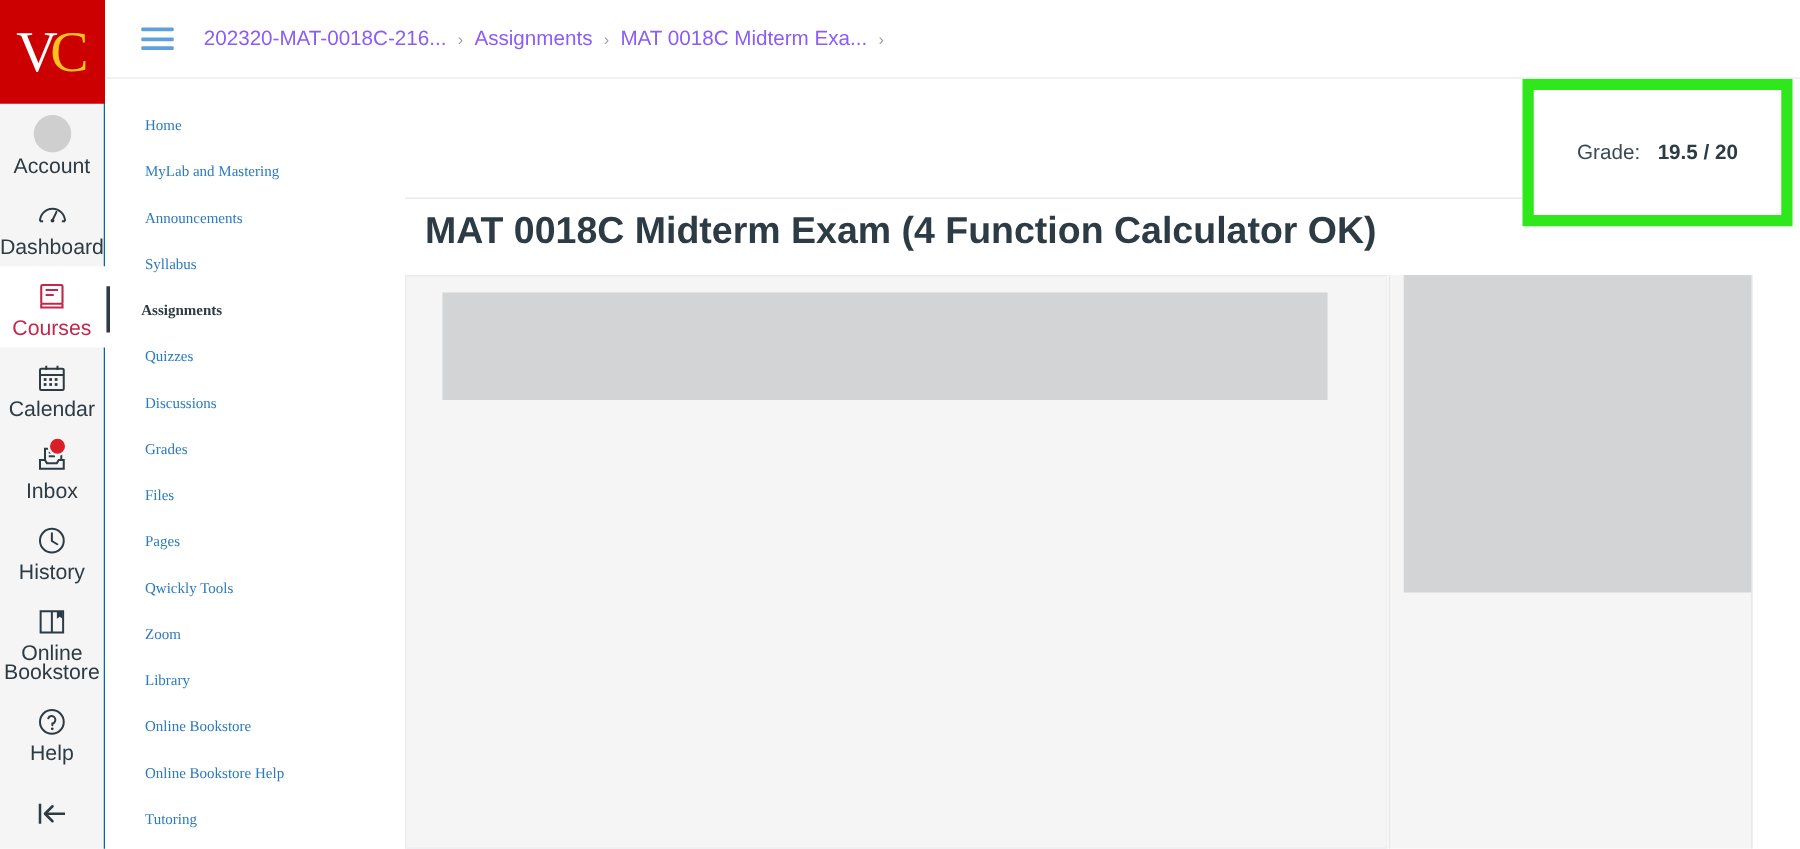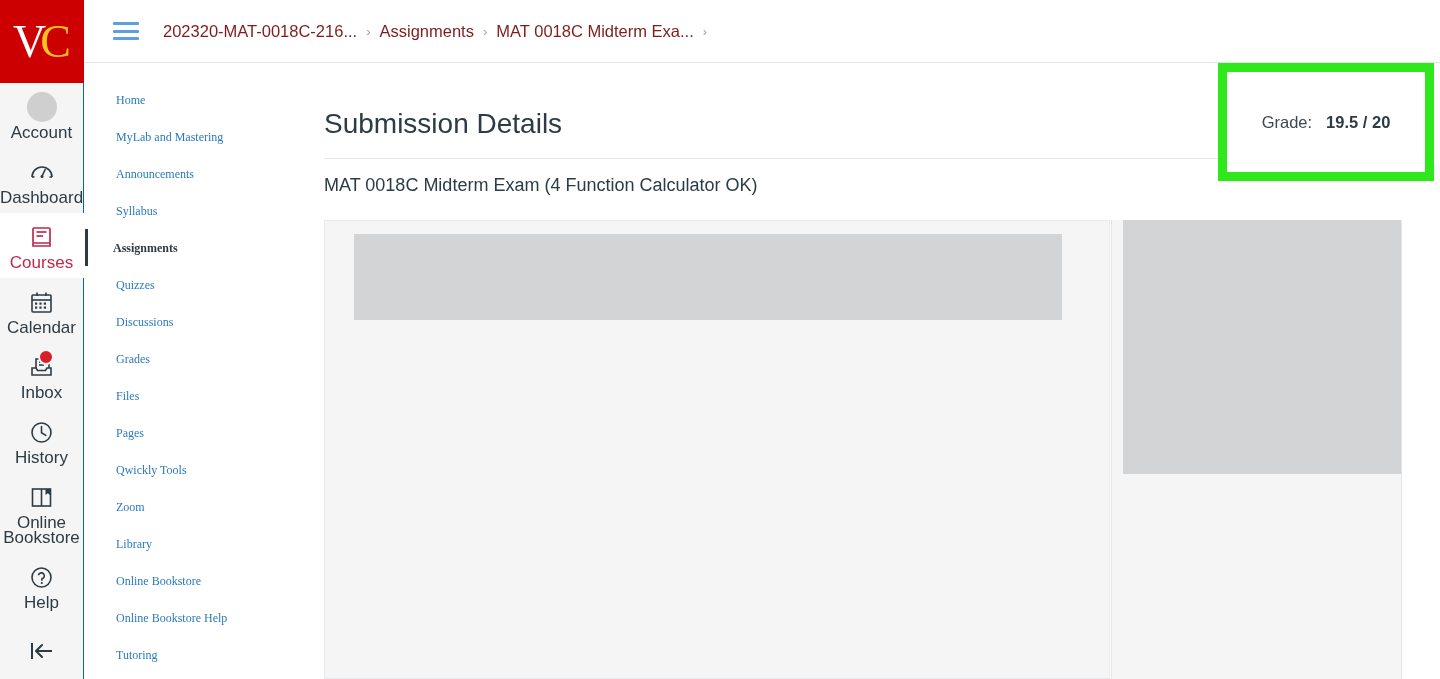--- a/index.html
+++ b/index.html
@@ -178,21 +178,21 @@
     background: #5da0dd;
     border-radius: 1px;
   }
   .breadcrumb {
     display: flex;
     align-items: center;
     font-size: 16.5px;
     color: #2b7abc;
   }
   .crumb {
-    color: #7f1d1d;
+    color: #8b5cf6;
     text-decoration: none;
     white-space: nowrap;
   }
   .crumb-sep {
     color: #9aa3a9;
     margin: 0 9px;
     font-size: 13px;
   }
 
   
@@ -223,25 +223,25 @@
   .head-rule {
     position: absolute;
     left: 0;
     top: 95px;
     width: 1088px;
     height: 1px;
     background: #e3e5e7;
   }
   .assignment-title {
     position: absolute;
-    left: 0;
+    left: 16px;
     top: 108px;
-    font-size: 18px;
+    font-size: 30px;
     line-height: 28px;
-    font-weight: 400;
+    font-weight: 700;
     color: #2d3b45;
     margin: 0;
   }
 
   
   .grade-annotation {
     position: absolute;
     left: 894px;
     top: 0px;
     width: 216px;
@@ -470,21 +470,20 @@
     <a class="course-link" href="#">Zoom</a>
     <a class="course-link" href="#">Library</a>
     <a class="course-link" href="#">Online Bookstore</a>
     <a class="course-link" href="#">Online Bookstore Help</a>
     <a class="course-link" href="#">Tutoring</a>
   </nav>
 
   <main class="content">
 
     <div class="page-head">
-      <h1 class="page-title">Submission Details</h1>
       <div class="head-rule"></div>
 
       <div class="grade-annotation">
         <div class="grade-row">
           <span class="grade-label">Grade:</span>
           <span class="grade-value">19.5 / 20</span>
         </div>
       </div>
     </div>
 

